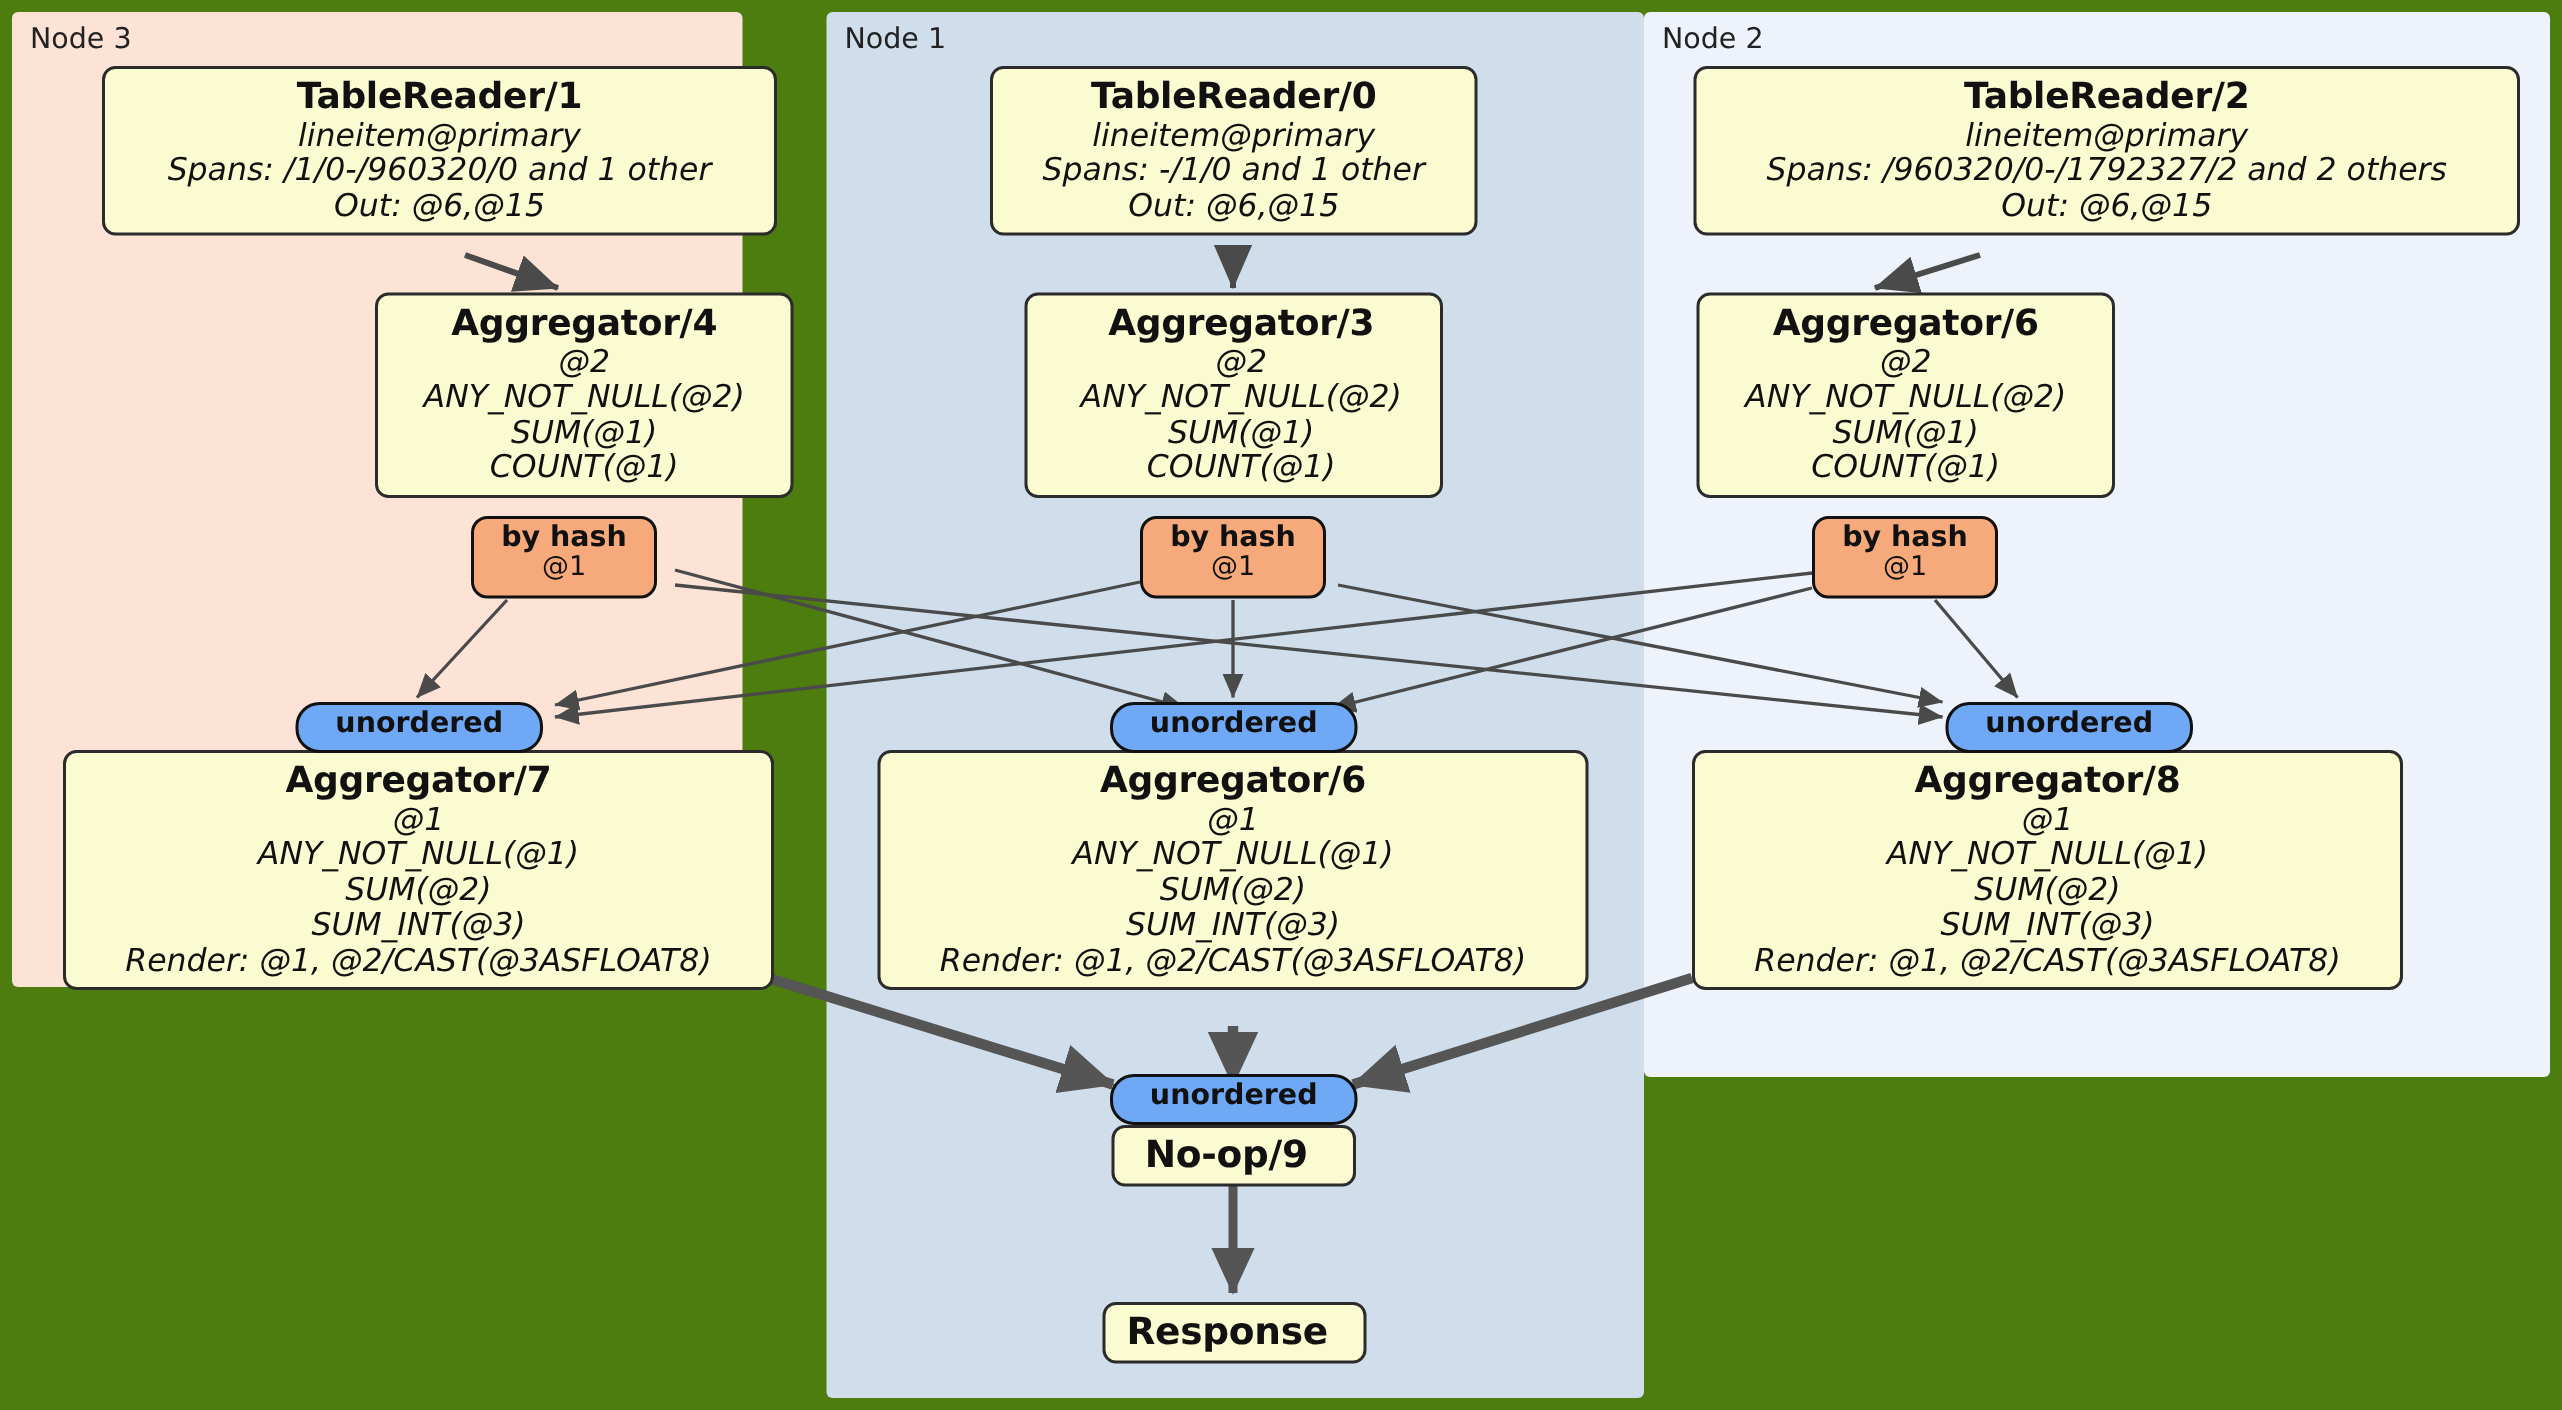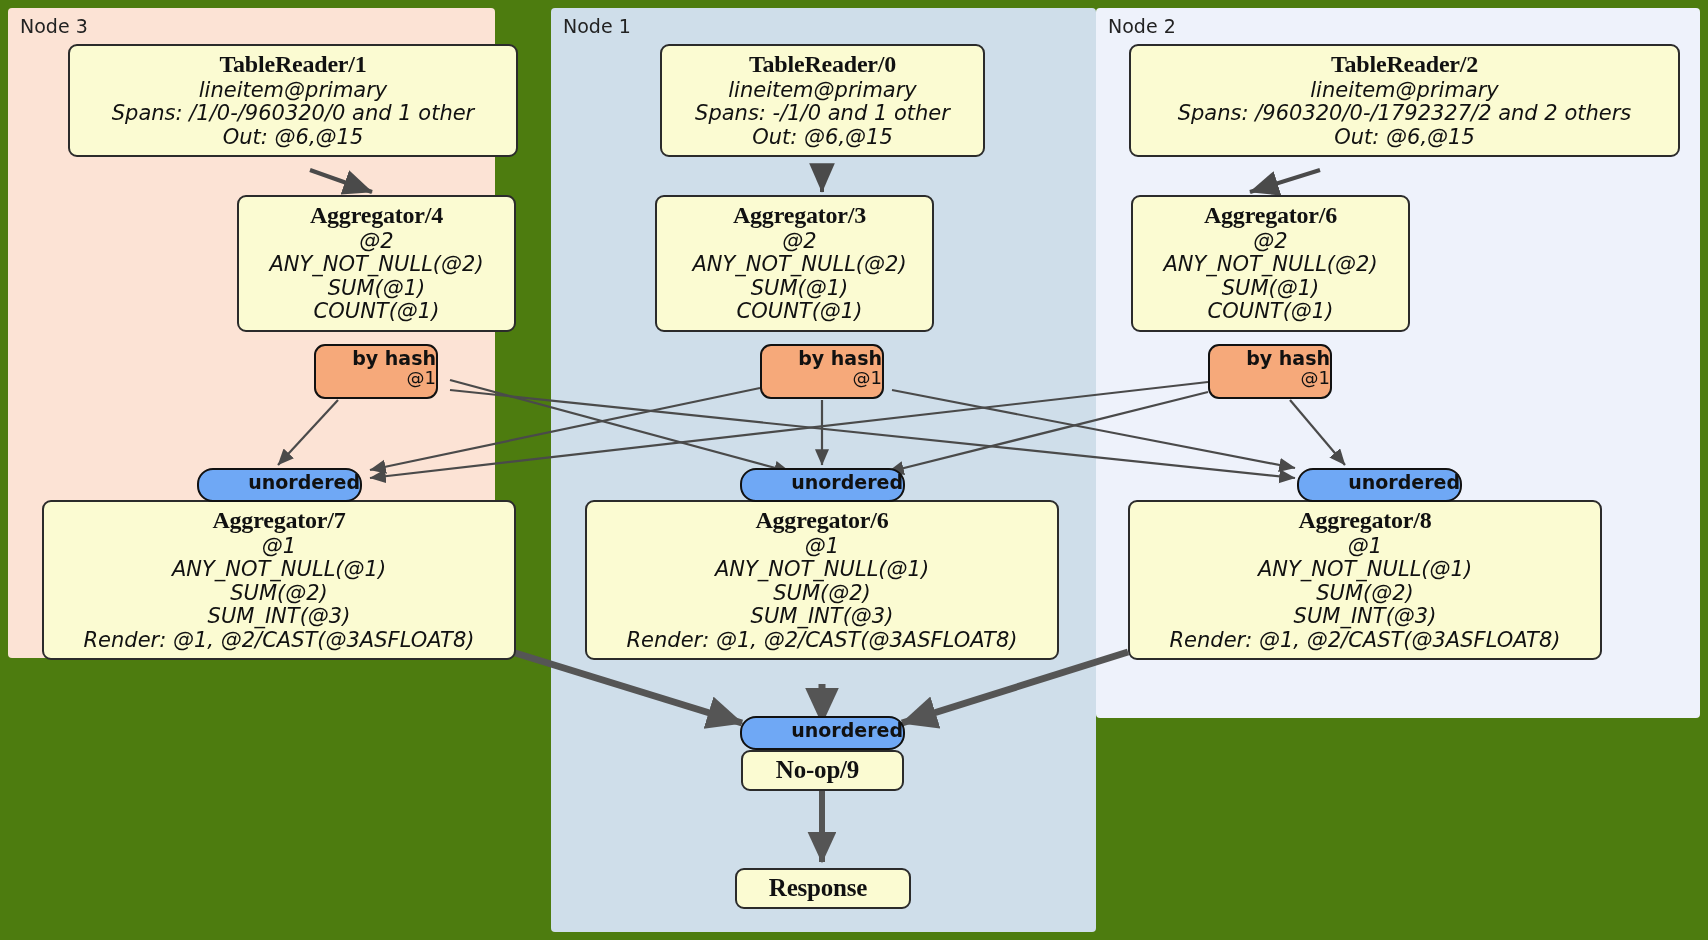--- a/index.html
+++ b/index.html
@@ -44,41 +44,40 @@
     padding: 5px 10px 6px 10px;
     line-height: 1.12;
     z-index: 6;
   }
   .proc .title {
     font-weight: bold;
     font-size: 24px;
     letter-spacing: -0.2px;
     display: block;
     margin-bottom: 1px;
-    font-family: Liberation Serif, serif;
   }
   .proc .ln {
     display: block;
     font-size: 21px;
     white-space: nowrap;
     font-style: italic;
   }
   .proc.compact {
     padding: 4px 24px 5px 14px;
   }
   .proc.compact .title {
     margin-bottom: 0;
     font-size: 25px;
   }
   
   .badge {
     position: absolute;
     box-sizing: border-box;
     border: 2px solid #111111;
-    text-align: right;
+    text-align: center;
     color: #111111;
     line-height: 1.05;
     z-index: 9;
   }
   .badge .b1 {
     display: block;
     font-weight: bold;
     font-size: 19px;
     white-space: nowrap;
   }
@@ -172,29 +171,29 @@
     <span class="ln">Out: @6,@15</span>
   </div>
 
   <div class="proc" style="left:1129px; top:44px; width:551px;text-align:center;">
     <span class="title">TableReader/2</span>
     <span class="ln">lineitem@primary</span>
     <span class="ln">Spans: /960320/0-/1792327/2 and 2 others</span>
     <span class="ln">Out: @6,@15</span>
   </div>
 
-  <div class="proc" style="left:237px; top:195px; width:279px;">
+  <div class="proc" style="left:250px; top:195px; width:279px;">
     <span class="title">Aggregator/4</span>
     <span class="ln">@2</span>
     <span class="ln">ANY_NOT_NULL(@2)</span>
     <span class="ln">SUM(@1)</span>
     <span class="ln">COUNT(@1)</span>
   </div>
 
-  <div class="proc" style="left:655px; top:195px; width:279px;padding-left:20px;">
+  <div class="proc" style="left:683px; top:195px; width:279px;padding-left:20px;">
     <span class="title">Aggregator/3</span>
     <span class="ln">@2</span>
     <span class="ln">ANY_NOT_NULL(@2)</span>
     <span class="ln">SUM(@1)</span>
     <span class="ln">COUNT(@1)</span>
   </div>
 
   <div class="proc" style="left:1131px; top:195px; width:279px;">
     <span class="title">Aggregator/6</span>
     <span class="ln">@2</span>

